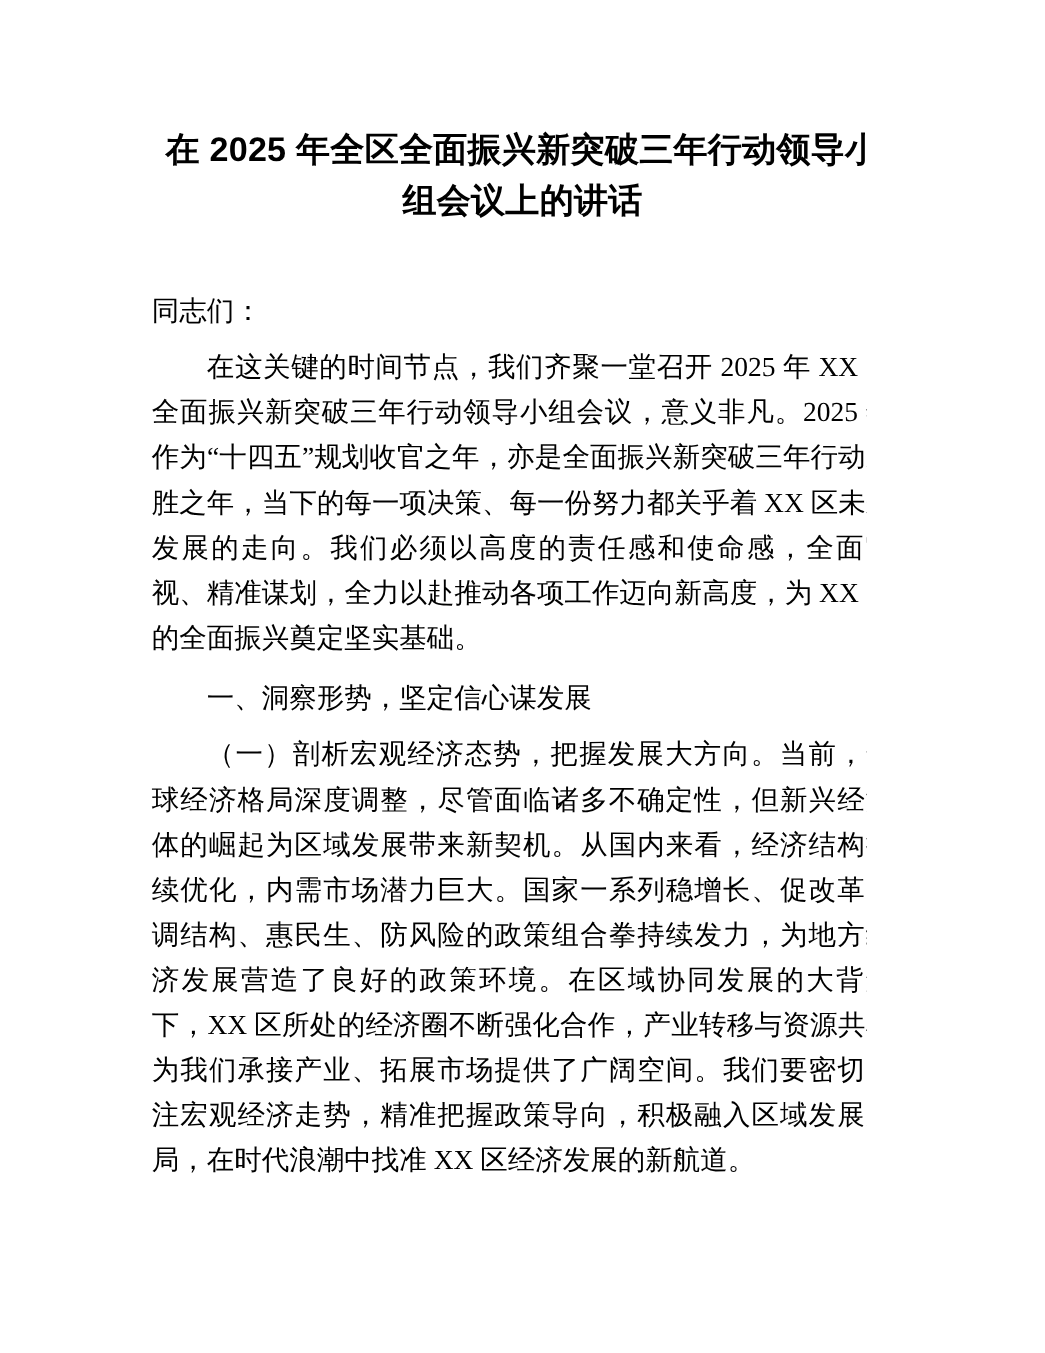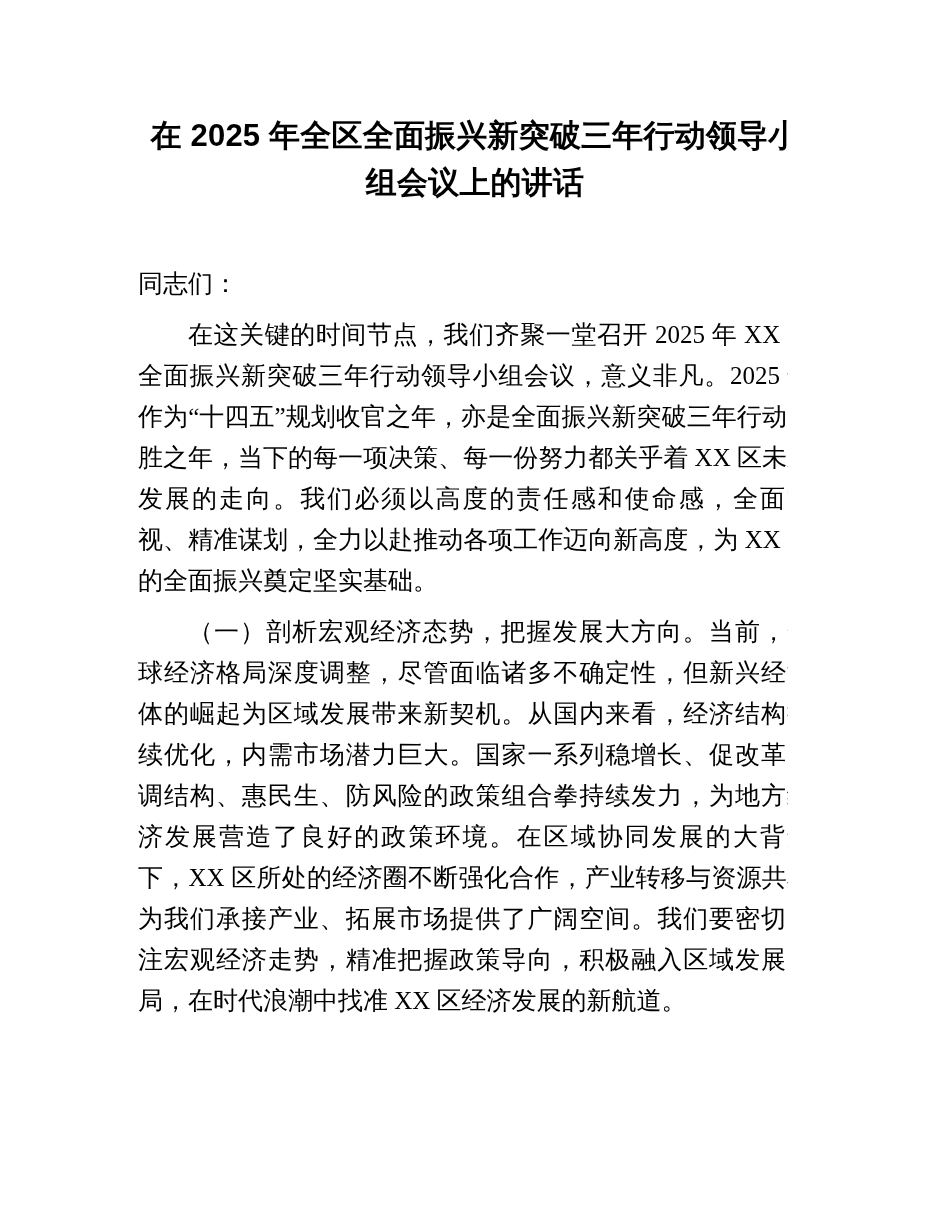--- a/index.html
+++ b/index.html
@@ -75,17 +75,18 @@
 
 <div class="page">
   <div class="content">
 
     <h1 class="doc-title">在 2025 年全区全面振兴新突破三年行动领导小组会议上的讲话</h1>
 
     <p class="salutation">同志们：</p>
 
     <p class="para">在这关键的时间节点，我们齐聚一堂召开 2025 年 XX 区全面振兴新突破三年行动领导小组会议，意义非凡。2025 年作为“十四五”规划收官之年，亦是全面振兴新突破三年行动决胜之年，当下的每一项决策、每一份努力都关乎着 XX 区未来发展的走向。我们必须以高度的责任感和使命感，全面审视、精准谋划，全力以赴推动各项工作迈向新高度，为 XX 区的全面振兴奠定坚实基础。</p>
 
+    <p class="para section-heading">一、洞察形势，坚定信心谋发展</p>
 
     <p class="para tight">（一）剖析宏观经济态势，把握发展大方向。当前，全球经济格局深度调整，尽管面临诸多不确定性，但新兴经济体的崛起为区域发展带来新契机。从国内来看，经济结构持续优化，内需市场潜力巨大。国家一系列稳增长、促改革、调结构、惠民生、防风险的政策组合拳持续发力，为地方经济发展营造了良好的政策环境。在区域协同发展的大背景下，XX 区所处的经济圈不断强化合作，产业转移与资源共享为我们承接产业、拓展市场提供了广阔空间。我们要密切关注宏观经济走势，精准把握政策导向，积极融入区域发展大局，在时代浪潮中找准 XX 区经济发展的新航道。</p>
 
   </div>
 </div>
 
 </body></html>

